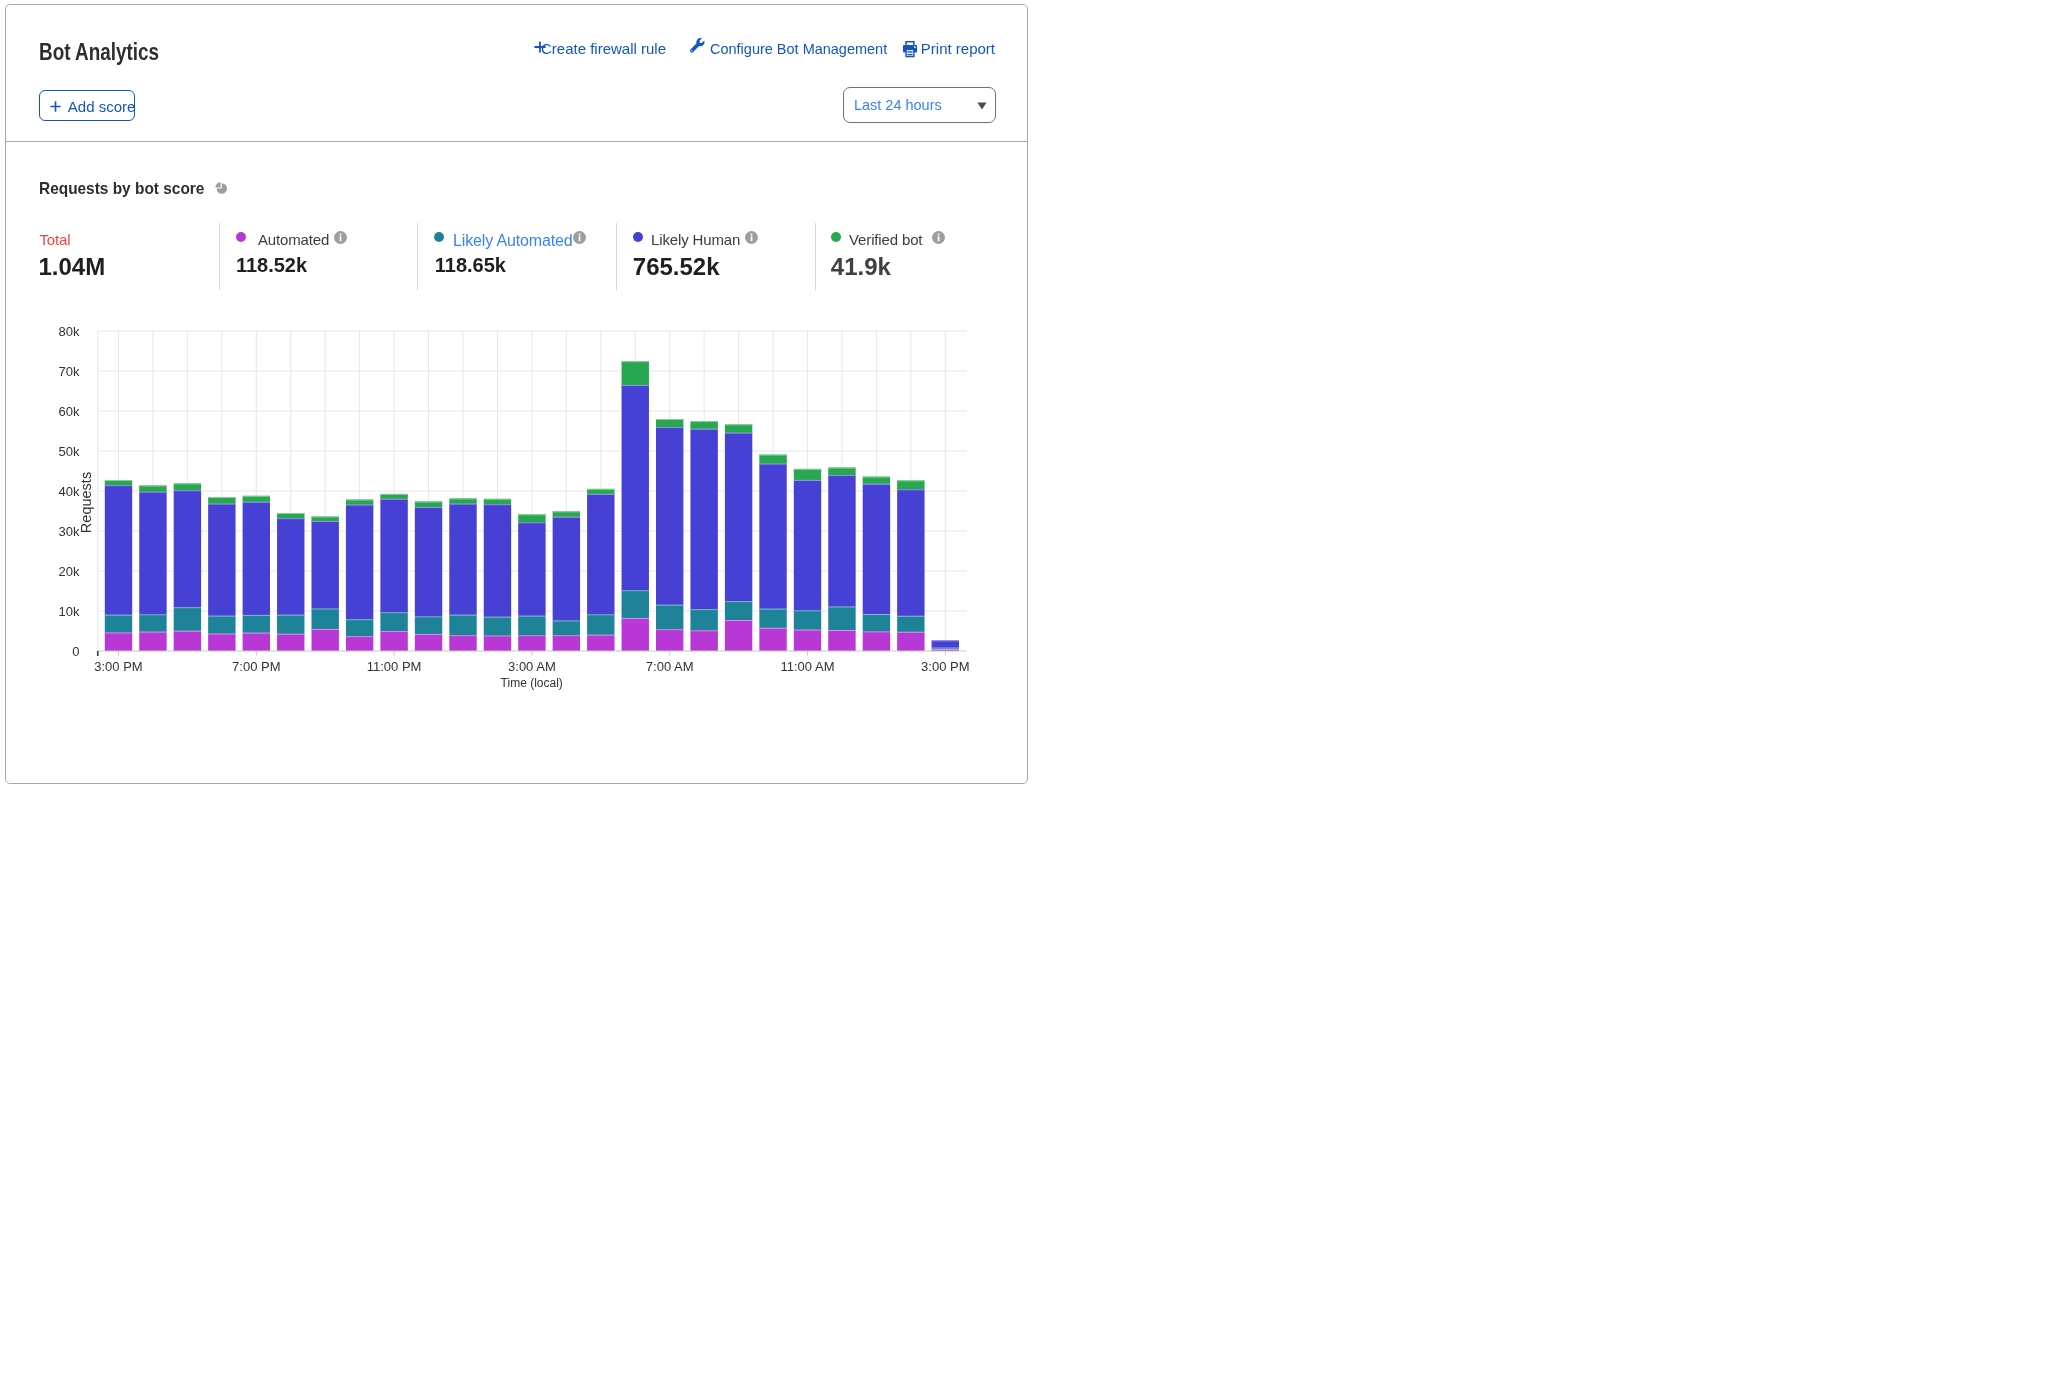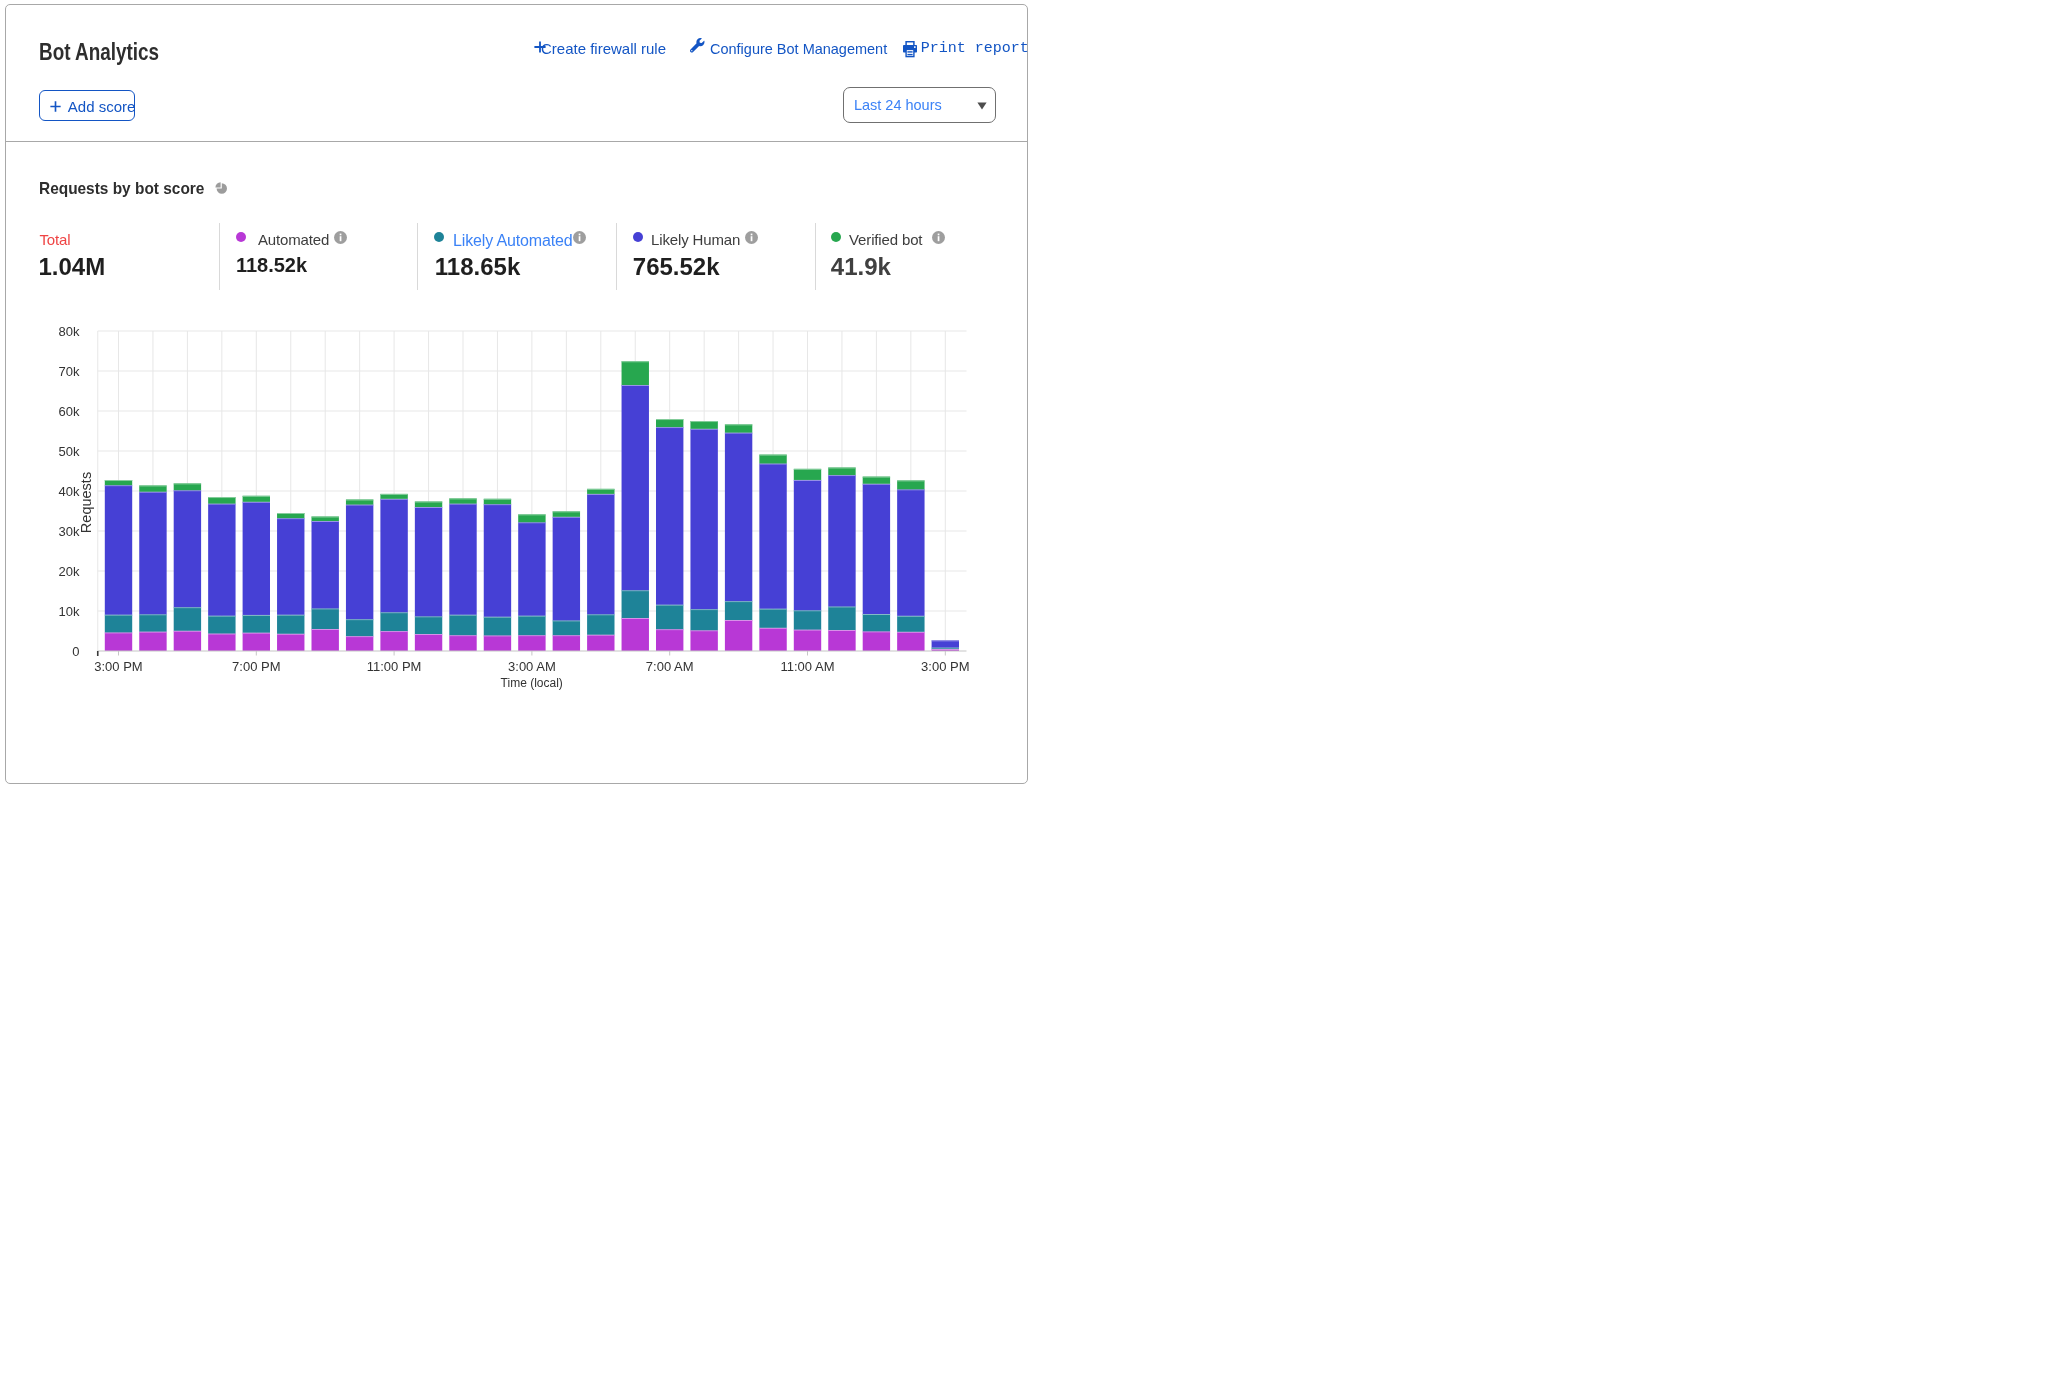--- a/index.html
+++ b/index.html
@@ -16,21 +16,21 @@
   </svg>
 <div class="a" style="left:709.7px;top:41.1px;font-size:15px;line-height:1.117;color:#1355c4;transform:scaleX(0.966);transform-origin:left;">Configure Bot Management</div>
 <svg width="14" height="17" viewBox="0 0 14 17" style="position:absolute;left:903px;top:41px">
     <rect x="3.1" y="0.7" width="7.8" height="4.6" fill="none" stroke="#1355c4" stroke-width="1.5"></rect>
     <rect x="0" y="4" width="14" height="7.6" rx="0.8" fill="#1355c4"></rect>
     <rect x="11" y="5.3" width="1.6" height="1.6" fill="#fff"></rect>
     <rect x="3.1" y="8.4" width="7.8" height="7.2" fill="#fff" stroke="#1355c4" stroke-width="1.4"></rect>
     <rect x="4.4" y="10.2" width="5.2" height="1.4" fill="#1355c4"></rect>
     <rect x="4.4" y="12.9" width="5.2" height="1.4" fill="#1355c4"></rect>
   </svg>
-<div class="a" style="left:920.8px;top:41.1px;font-size:15px;line-height:1.117;color:#1355c4;font-family:Liberation Mono, monospace;">Print report</div>
+<div class="a" style="left:920.8px;top:41.1px;font-size:15px;line-height:1.117;color:#1355c4;">Print report</div>
 <div class="a" style="left:38.8px;top:90px;width:96px;height:30.5px;border:1px solid #1355c4;border-radius:6px;"></div>
 <svg width="11" height="11" viewBox="0 0 12 12" style="position:absolute;left:49.5px;top:101px">
     <path d="M5.1 0.4h1.8v4.7h4.7v1.8H6.9v4.7H5.1V6.9H0.4V5.1h4.7z" fill="#1355c4"></path>
   </svg>
 <div class="a" style="left:67.8px;top:99px;font-size:15px;line-height:1.117;color:#1355c4;">Add score</div>
 <div class="a" style="left:842.8px;top:86.5px;width:153px;height:36.6px;border:1px solid #707070;border-radius:7px;"></div>
 <div class="a" style="left:853.9px;top:97.1px;font-size:14.5px;line-height:1.117;color:#3b82f6;">Last 24 hours</div>
 <svg width="10" height="8" viewBox="0 0 10 8" style="position:absolute;left:976.5px;top:101.7px">
     <path d="M0.4 0.6h9.2L5 7.4z" fill="#4d4d4d"></path>
   </svg>
@@ -49,21 +49,21 @@
     <rect x="5.7" y="5.2" width="1.7" height="5" fill="#fff"></rect>
   </svg>
 <div class="a" style="left:235.9px;top:253.6px;font-size:20px;line-height:1.117;font-weight:bold;color:#1f1f1f;">118.52k</div>
 <div class="a" style="left:433.9px;top:231.6px;width:10px;height:10px;border-radius:50%;background:#1e8398;"></div>
 <div class="a" style="left:453px;top:231.5px;font-size:16px;line-height:1.117;letter-spacing:-0.15px;color:#3b82f6;">Likely Automated</div>
 <svg width="13" height="13" viewBox="0 0 13 13" style="position:absolute;left:572.5px;top:231.2px">
     <circle cx="6.5" cy="6.5" r="6.5" fill="#9e9e9e"></circle>
     <rect x="5.7" y="2.6" width="1.7" height="1.7" fill="#fff"></rect>
     <rect x="5.7" y="5.2" width="1.7" height="5" fill="#fff"></rect>
   </svg>
-<div class="a" style="left:434.8px;top:253.6px;font-size:24px;line-height:1.117;font-weight:bold;color:#1f1f1f;">118.65k</div>
+<div class="a" style="left:434.8px;top:253.6px;font-size:20px;line-height:1.117;font-weight:bold;color:#1f1f1f;">118.65k</div>
 <div class="a" style="left:632.7px;top:231.6px;width:10px;height:10px;border-radius:50%;background:#4640d5;"></div>
 <div class="a" style="left:651.1px;top:231.5px;font-size:15px;line-height:1.117;letter-spacing:-0.15px;color:#3d3d3d;">Likely Human</div>
 <svg width="13" height="13" viewBox="0 0 13 13" style="position:absolute;left:745.3px;top:231.2px">
     <circle cx="6.5" cy="6.5" r="6.5" fill="#9e9e9e"></circle>
     <rect x="5.7" y="2.6" width="1.7" height="1.7" fill="#fff"></rect>
     <rect x="5.7" y="5.2" width="1.7" height="5" fill="#fff"></rect>
   </svg>
 <div class="a" style="left:632.8px;top:253.6px;font-size:24px;line-height:1.117;font-weight:bold;color:#1f1f1f;">765.52k</div>
 <div class="a" style="left:830.8px;top:231.6px;width:10px;height:10px;border-radius:50%;background:#27a74f;"></div>
 <div class="a" style="left:849.1px;top:231.5px;font-size:15px;line-height:1.117;letter-spacing:-0.15px;color:#3d3d3d;">Verified bot</div>

